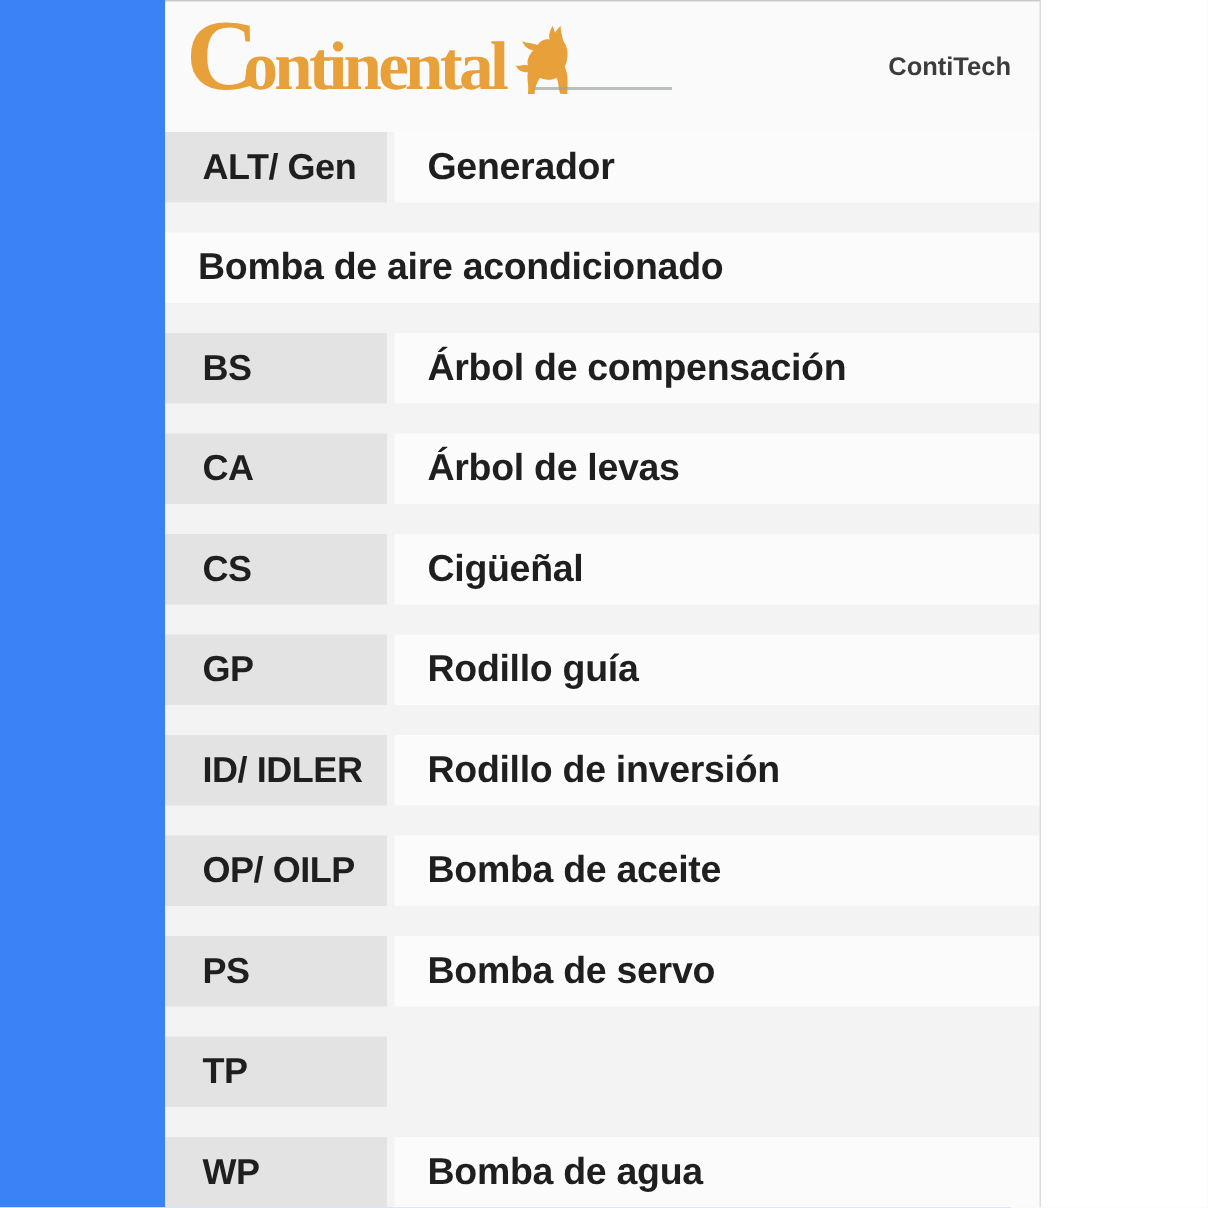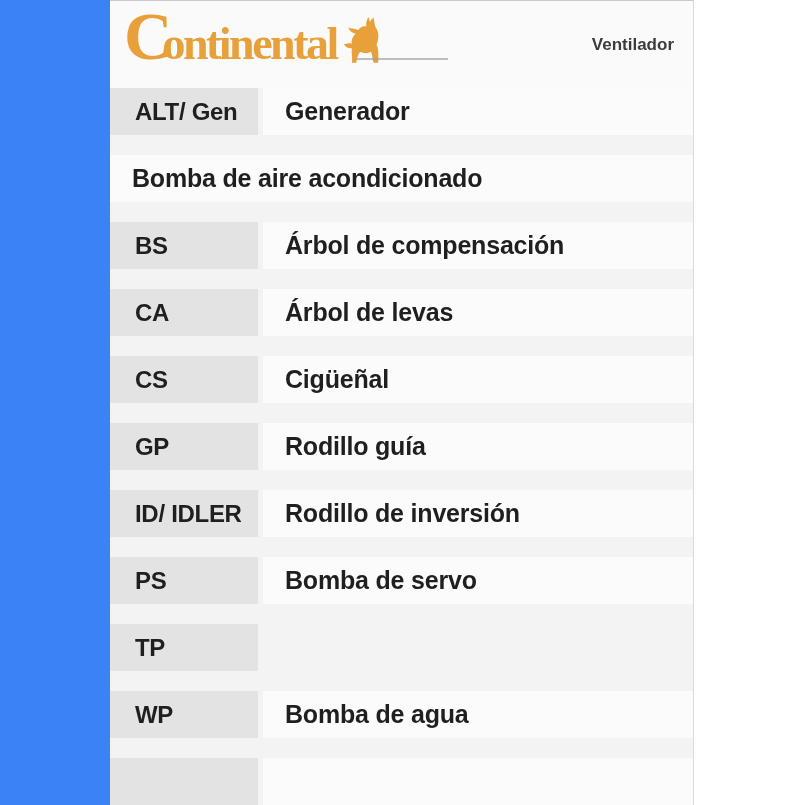--- a/index.html
+++ b/index.html
@@ -110,21 +110,21 @@
           <svg width="40" height="54" viewBox="0 0 44 54" aria-hidden="true">
             <path fill="#E8A13A" d="M30 2 C28 6 27 9 28 12 C24 11 21 13 19 16 C14 14 11 15 8 13
               C9 17 12 19 16 20 C13 23 11 27 12 31 C8 30 6 32 3 31 C5 35 8 36 12 36
               C11 41 13 46 12 52 L17 52 C17 47 19 43 21 40 C25 42 30 42 33 40
               C35 44 34 48 36 52 L41 52 C41 45 42 38 39 32 C42 26 42 18 38 13
               C37 9 36 5 36 2 C34 4 33 5 32 7 C31 5 31 3 30 2 Z"></path>
           </svg>
         </span>
         <div class="logo-underline"></div>
       </div>
-      <div class="contitech">Ventilador</div>
+      <div class="contitech">ContiTech</div>
     </div>
 
     <div class="table">
         <div class="row">
           <div class="cell abbr">ALT/ Gen</div>
           <div class="cell desc">Generador</div>
         </div>
         <div class="row">
           <div class="cell desc">Bomba de aire acondicionado</div>
         </div>
@@ -142,20 +142,24 @@
         </div>
         <div class="row">
           <div class="cell abbr">GP</div>
           <div class="cell desc">Rodillo guía</div>
         </div>
         <div class="row">
           <div class="cell abbr">ID/ IDLER</div>
           <div class="cell desc">Rodillo de inversión</div>
         </div>
         <div class="row">
+          <div class="cell abbr">OP/ OILP</div>
+          <div class="cell desc">Bomba de aceite</div>
+        </div>
+        <div class="row">
           <div class="cell abbr">PS</div>
           <div class="cell desc">Bomba de servo</div>
         </div>
         <div class="row">
           <div class="cell abbr">TP</div>
         </div>
         <div class="row">
           <div class="cell abbr">WP</div>
           <div class="cell desc">Bomba de agua</div>
         </div>

